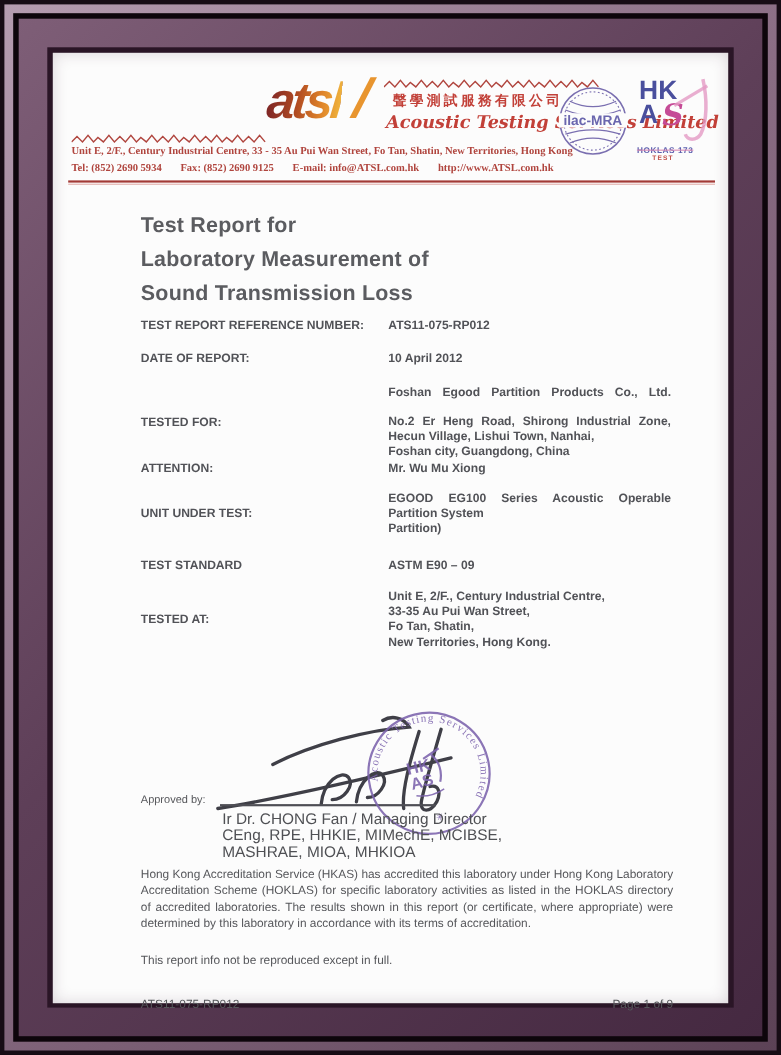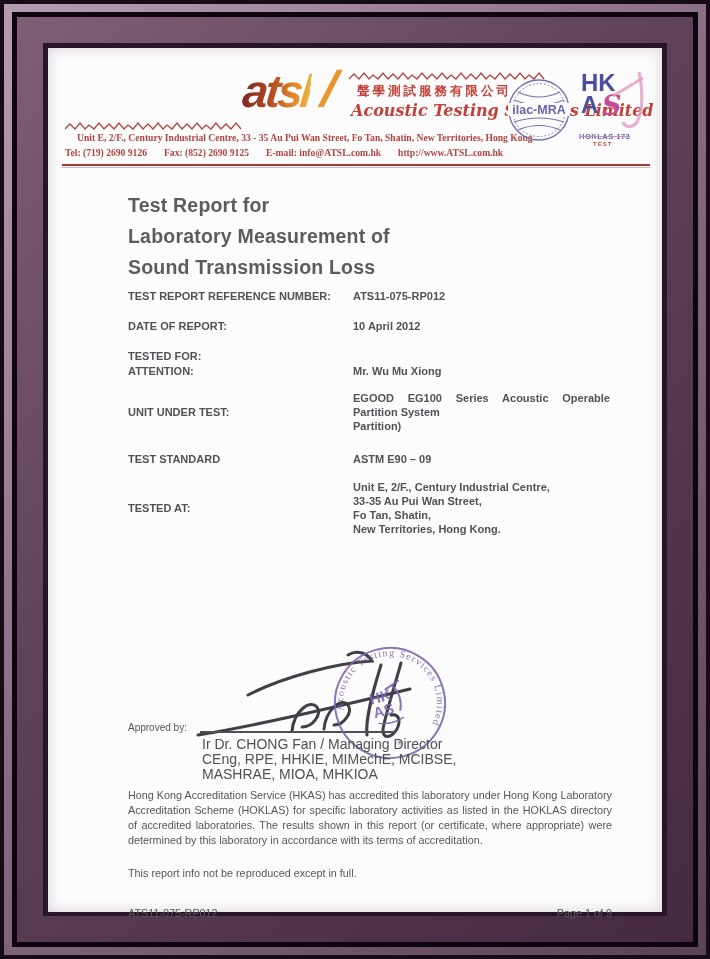--- a/index.html
+++ b/index.html
@@ -24,21 +24,21 @@
                letter-spacing:-3px; transform:skewX(-6deg);
                background:linear-gradient(90deg,#7e2626 0%,#b04a22 40%,#e0852a 75%,#efb23c 100%);
                -webkit-background-clip:text; background-clip:text; color:transparent; }
   .atsl-slash { position:absolute; left:258px; top:-10px; font-size:50px; font-weight:bold; color:#e8952f;
                 transform:skewX(-18deg); }
   .cn-name { position:absolute; left:292px; top:13px; font-size:12.5px; font-weight:bold; color:#c24038;
              letter-spacing:3px; white-space:nowrap;text-align:right; }
   .en-name { position:absolute; left:286px; top:31px; font-family:"DejaVu Serif",serif; font-style:italic;
              font-weight:bold; font-size:16px; color:#c24038; white-space:nowrap; }
   .addr1 { position:absolute; left:0; top:62px; font-family:"Liberation Serif",serif; font-size:9.6px;
-           font-weight:bold; color:#b0453e; white-space:nowrap;margin-left:12px; }
+           font-weight:bold; color:#b0453e; white-space:nowrap; }
   .addr2 { position:absolute; left:0; top:77px; font-family:"Liberation Serif",serif; font-size:9.6px;
            font-weight:bold; color:#b0453e; display:flex; gap:17px; white-space:nowrap; }
   .ilac { position:absolute; left:441px; top:6px; }
   .hkas { position:absolute; left:514px; top:2px; width:72px; text-align:left; }
   .hkas-letters { position:relative; height:56px; }
   .hkas .hk { position:absolute; left:2px; top:0;  font-size:24px; font-weight:800; letter-spacing:0;
               color:#4a4f9d; line-height:22px; }
   .hkas .a  { position:absolute; left:2px; top:22px; font-size:24px; font-weight:800; color:#4a4f9d; line-height:22px; }
   .hkas .s  { position:absolute; left:23px; top:18px; font-family:"DejaVu Serif",serif; font-style:italic;
               font-weight:bold; font-size:27px; color:#c54b96; }
@@ -100,21 +100,21 @@
       </svg>
 
       <div class="atsl-logo">atsl</div>
       <div class="atsl-slash">/</div>
 
       <div class="cn-name">聲學測試服務有限公司</div>
       <div class="en-name">Acoustic Testing Services Limited</div>
 
       <div class="addr1">Unit E, 2/F., Century Industrial Centre, 33 - 35 Au Pui Wan Street, Fo Tan, Shatin, New Territories, Hong Kong</div>
       <div class="addr2">
-        <span>Tel: (719) 2690 9126</span>
+        <span>Tel: (852) 2690 5934</span>
         <span>Fax: (852) 2690 9125</span>
         <span>E-mail: info@ATSL.com.hk</span>
         <span>http://www.ATSL.com.hk</span>
       </div>
 
       <svg class="ilac" width="66" height="68" viewBox="0 0 66 68">
         <circle cx="33" cy="34" r="30" fill="none" stroke="#7a6fb0" stroke-width="1.4"></circle>
         <circle cx="33" cy="34" r="26.5" fill="none" stroke="#7a6fb0" stroke-width="1" stroke-dasharray="1.6,2.2"></circle>
         <path d="M12,16 Q33,26 54,16" fill="none" stroke="#7a6fb0" stroke-width="1.1"></path>
         <path d="M8,24 Q33,34 58,24" fill="none" stroke="#7a6fb0" stroke-width="1.1"></path>
@@ -157,20 +157,27 @@
         <div class="fvalue">ATS11-075-RP012</div>
       </div>
 
       <div class="frow mb17">
         <div class="flabel">DATE OF REPORT:</div>
         <div class="fvalue">10 April 2012</div>
       </div>
 
       <div class="frow">
         <div class="flabel">TESTED FOR:</div>
+        <div class="fvalue">
+          <div class="stretch">Foshan Egood Partition Products Co., Ltd.</div>
+          <div class="gap12"></div>
+          <div class="stretch">No.2 Er Heng Road, Shirong Industrial Zone,</div>
+          <div>Hecun Village, Lishui Town, Nanhai,</div>
+          <div>Foshan city, Guangdong, China</div>
+        </div>
       </div>
 
       <div class="frow mb13" style="margin-top:2px">
         <div class="flabel">ATTENTION:</div>
         <div class="fvalue">Mr. Wu Mu Xiong</div>
       </div>
 
       <div class="frow mb20">
         <div class="flabel">UNIT UNDER TEST:</div>
         <div class="fvalue">

